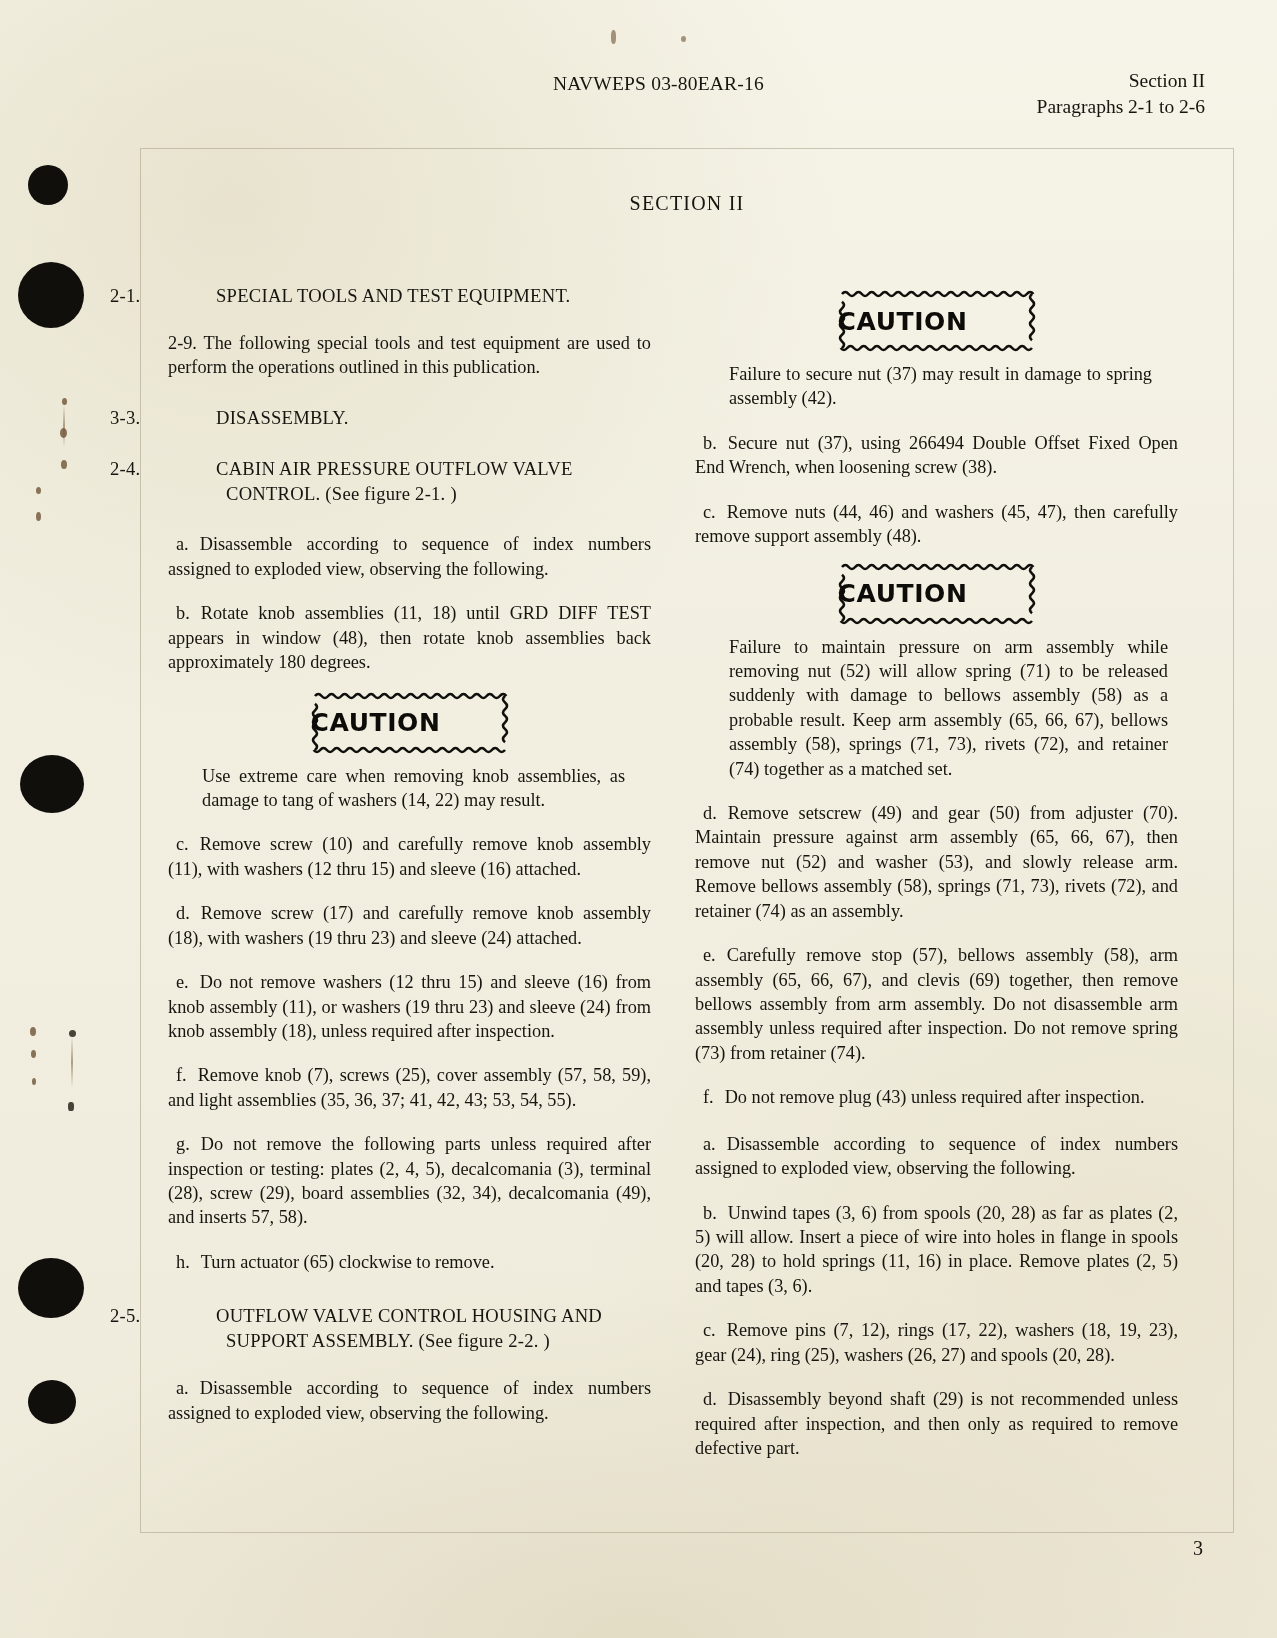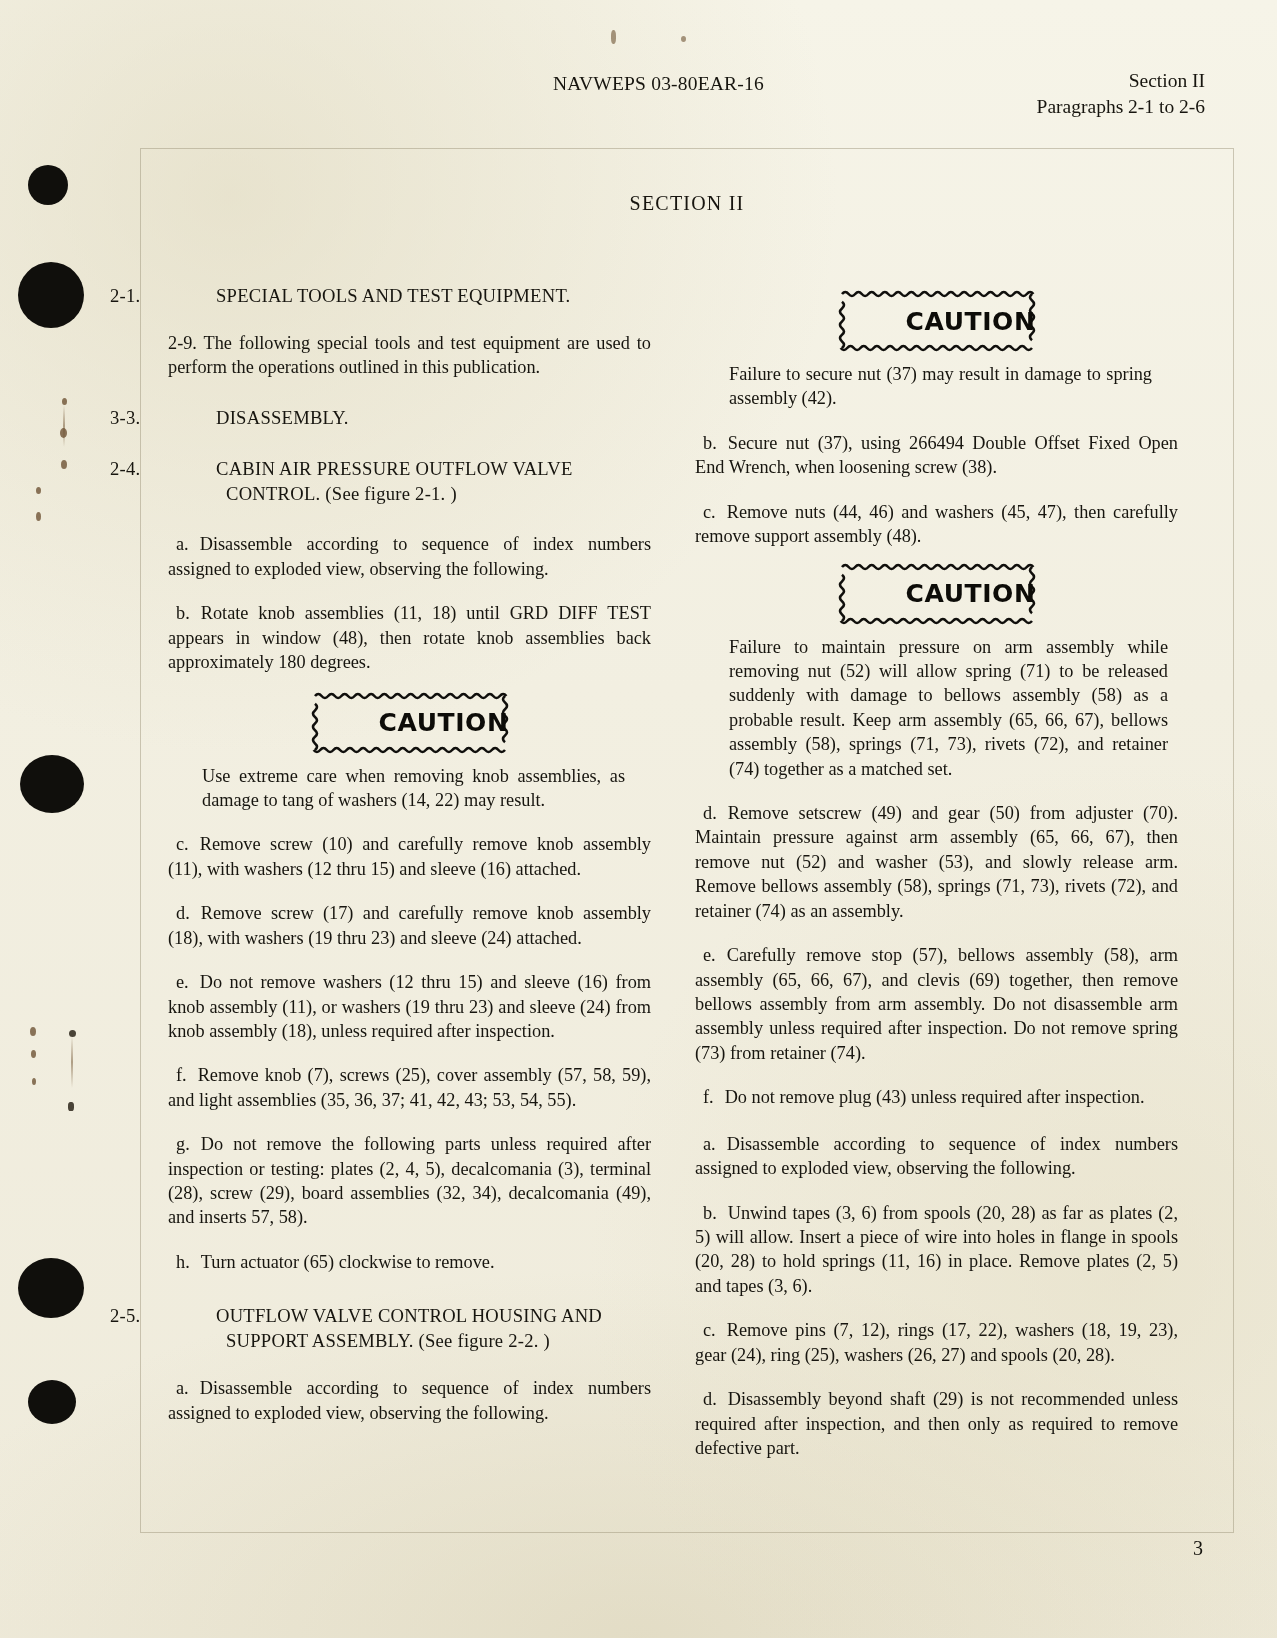--- a/index.html
+++ b/index.html
@@ -138,21 +138,21 @@
     margin: 14px 0 10px 0;
     display: flex;
     justify-content: center;
   }
   .caution-box {
     position: relative;
     width: 198px;
     height: 62px;
     display: flex;
     align-items: center;
-    justify-content: flex-end;
+    justify-content: flex-start;
   }
   .caution-box .frame {
     position: absolute;
     inset: 0;
   }
   .caution-label {
     position: relative;
     font-family: "DejaVu Sans", "Liberation Sans", sans-serif;
     font-weight: 700;
     font-size: 25px;

